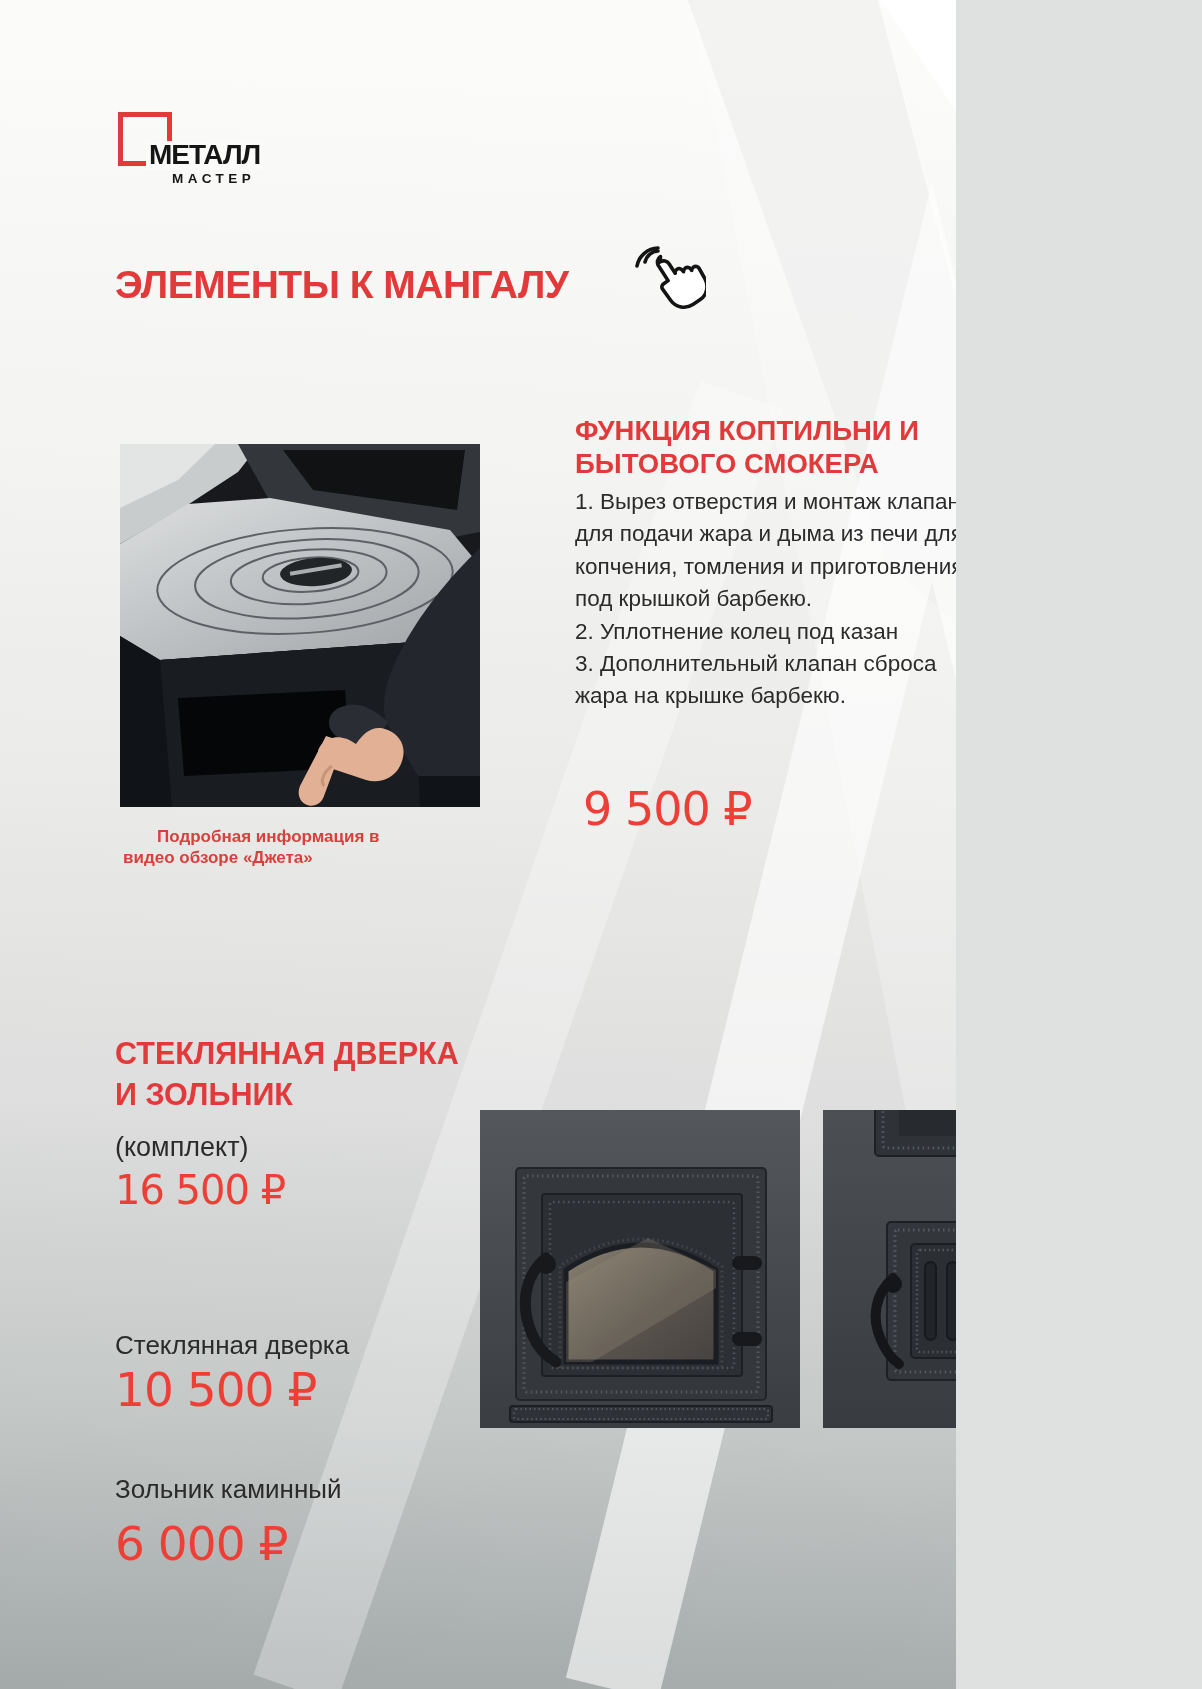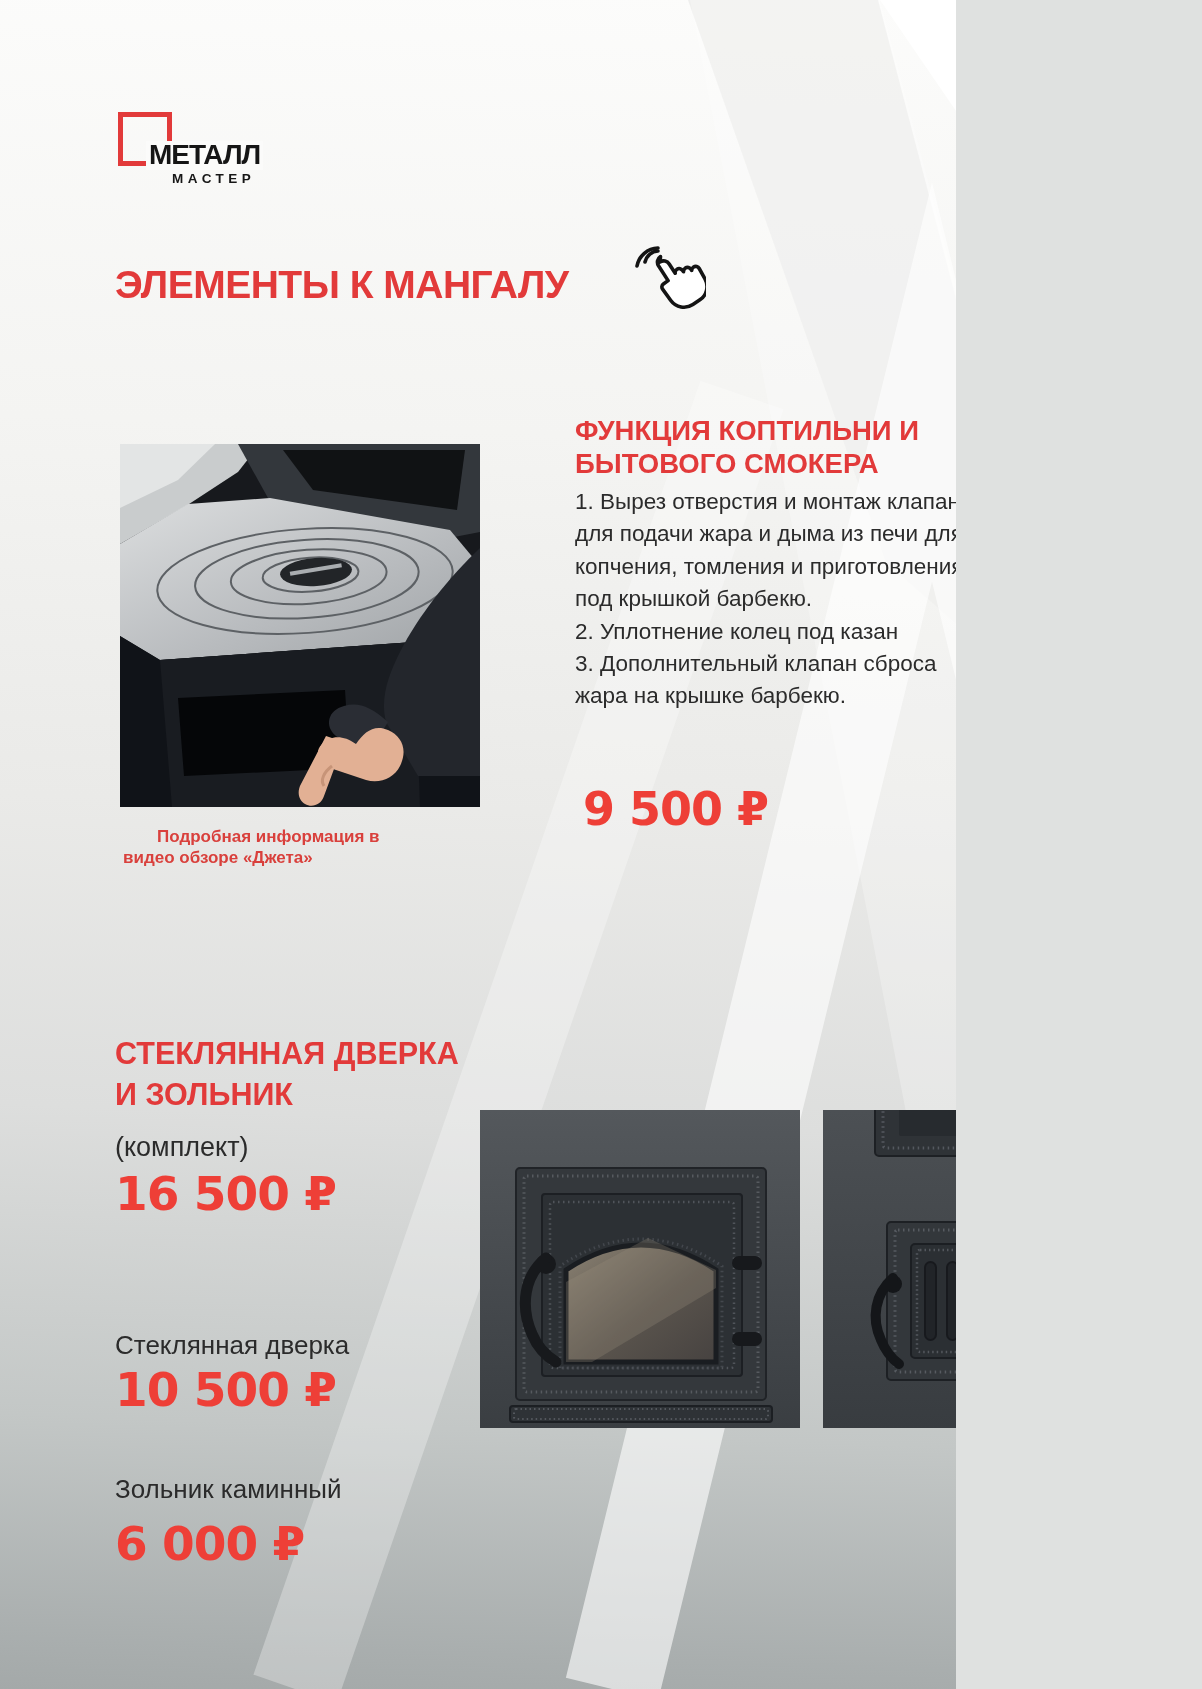--- a/index.html
+++ b/index.html
@@ -13,23 +13,23 @@
   
   .logo-square{left:118px;top:112px;width:44px;height:44px;border:5px solid #e23a3a;}
   .logo-word{left:146px;top:141px;font-size:28px;font-weight:800;color:#161616;letter-spacing:-1px;background:#fbfbfa;padding:0 3px 1px 3px;line-height:1;}
   .logo-sub{left:172px;top:172px;font-size:13.5px;font-weight:700;color:#161616;letter-spacing:4.5px;line-height:1;}
   
   .title{left:115px;top:222px;font-size:39px;line-height:1.07;font-weight:800;color:#e23a3a;letter-spacing:-0.5px;margin:0;}
   .h2{font-size:27.5px;line-height:1.2;font-weight:800;color:#e23a3a;margin:0;}
   .smoker-h{left:575px;top:414px;}
   .doors-h{left:115px;top:1033px;font-size:30.5px;line-height:1.34;}
   .body-text{left:575px;top:486px;width:412px;font-size:22.5px;line-height:1.44;color:#2b2b2b;white-space:pre-line;margin:0;}
-  .price{font-weight:700;color:#ee3f37;font-family:"DejaVu Sans","Liberation Sans",sans-serif;letter-spacing:-1px;line-height:1;}
+  .price{font-weight:400;color:#ee3f37;font-family:"DejaVu Sans","Liberation Sans",sans-serif;letter-spacing:-1px;line-height:1;}
   .price-smoker{left:583px;top:786px;font-size:46px;}
-  .price-kit{left:115px;top:1170px;font-size:47px;}
+  .price-kit{left:115px;top:1170px;font-size:40px;}
   .price-item1{left:115px;top:1366px;font-size:47px;}
   .price-item2{left:115px;top:1520px;font-size:47px;text-align:center;}
   .sub-plain{left:115px;top:1134px;font-size:27px;color:#2b2b2b;line-height:1;text-align:right;}
   .item-label{font-size:26px;color:#2b2b2b;line-height:1;}
   .item1-label{left:115px;top:1332px;}
   .item2-label{left:115px;top:1476px;}
   .caption{left:115px;top:826px;width:310px;font-size:17px;font-weight:700;color:#d9403c;line-height:1.25;cursor:pointer;}
   .caption .cap1{margin-left:42px;}
   .caption .cap2{margin-left:8px;}
   

